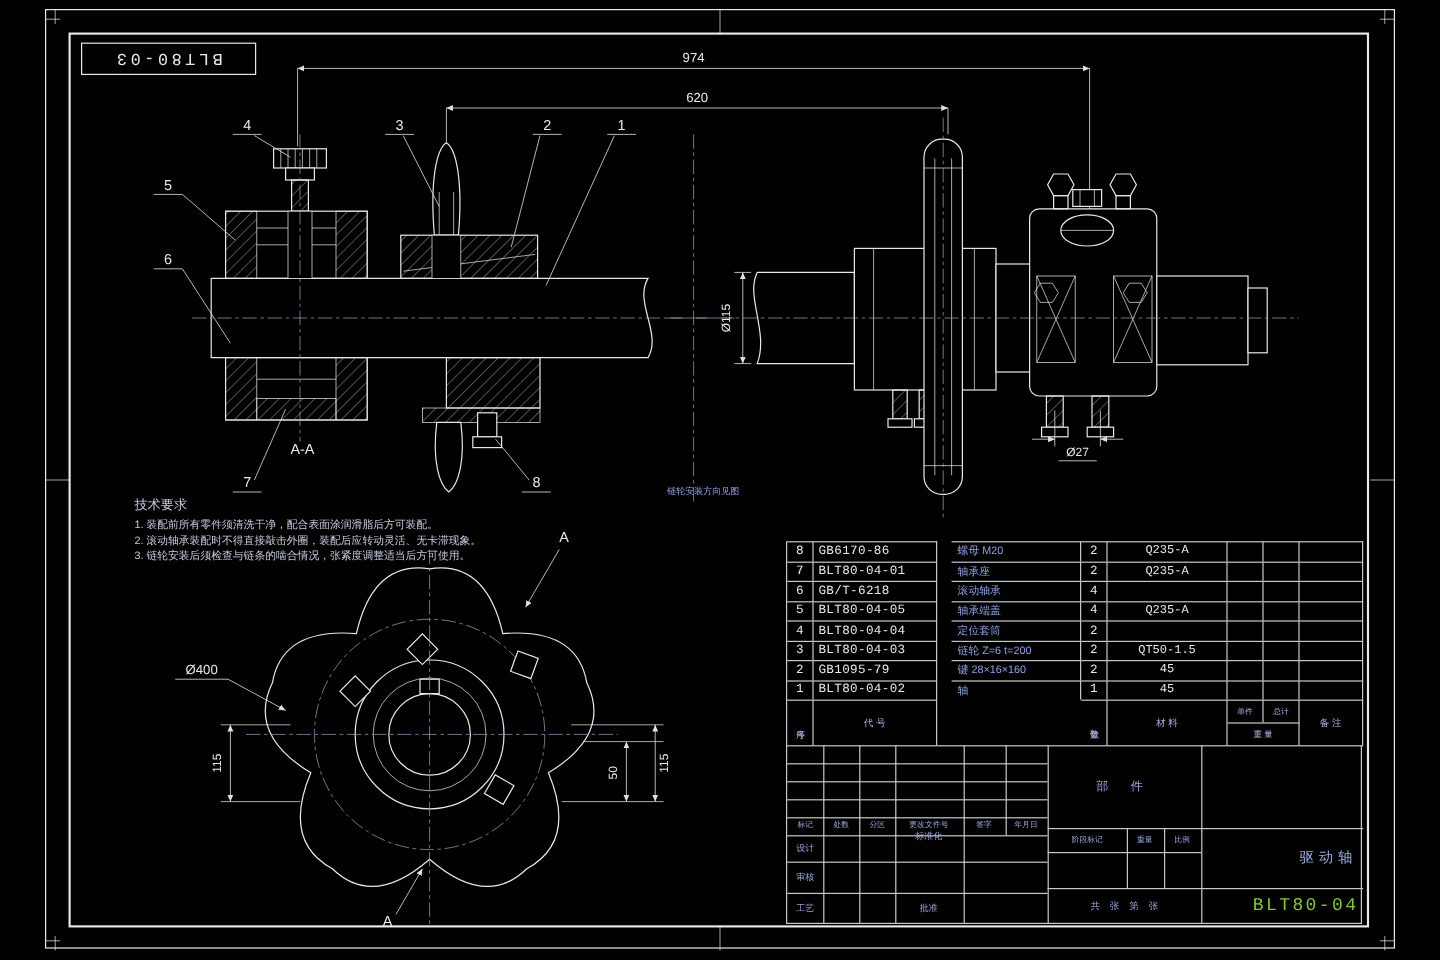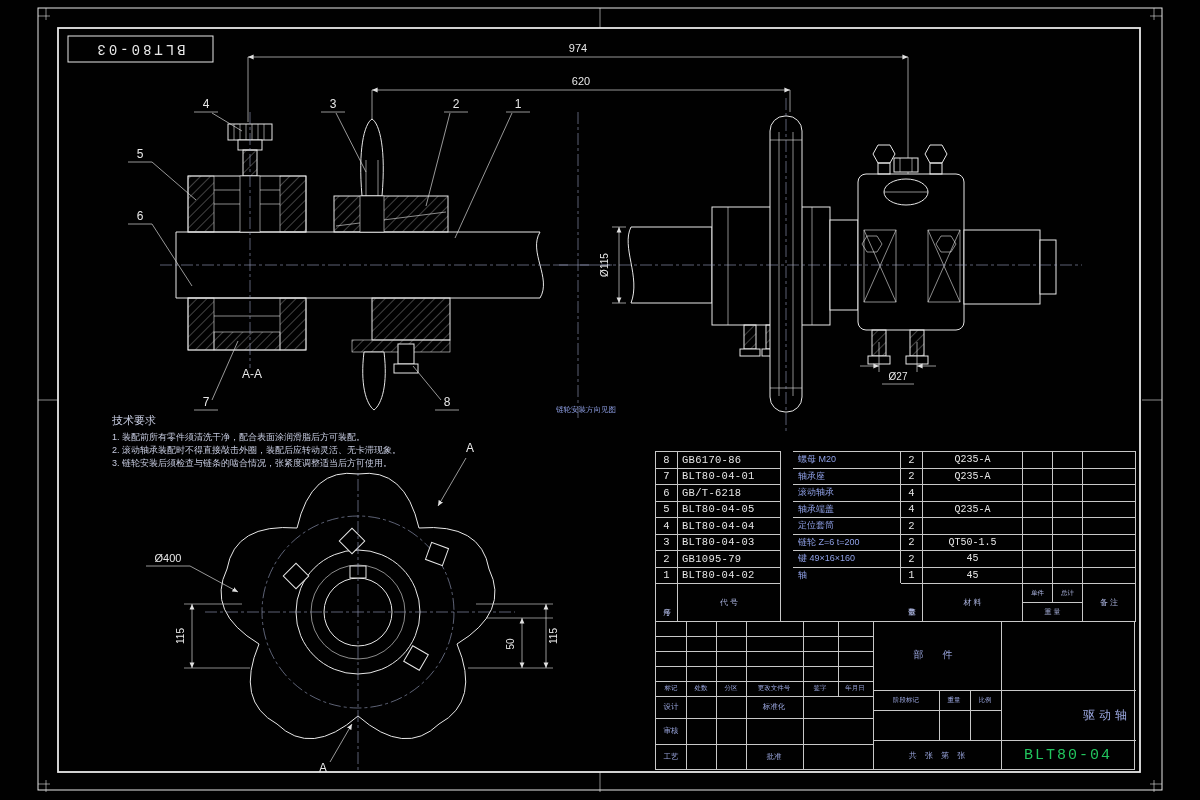--- a/index.html
+++ b/index.html
@@ -36,21 +36,21 @@
   .stacked{writing-mode:vertical-rl;font-size:7.5px;letter-spacing:1px;}
 
   
   #tblock{position:absolute;left:655px;top:621px;width:480px;height:149px;
           border:1px solid #c8c8c8;border-top:none;box-sizing:border-box;color:#9aa6de;}
   .vl{position:absolute;width:1px;background:#c8c8c8;}
   .hl{position:absolute;height:1px;background:#c8c8c8;}
   .tbt{position:absolute;transform:translate(-50%,-50%);white-space:nowrap;font-size:7.5px;}
   .tbt.tiny{font-size:6.5px;}
   .tbt.big{font-size:12px;letter-spacing:4px;margin-left:39px;}
-  .tbt.dno{font-size:15px;letter-spacing:2px;color:#22c55e;font-family:"Liberation Mono",monospace;}
+  .tbt.dno{font-size:15px;letter-spacing:2px;color:#84cc16;font-family:"Liberation Mono",monospace;margin-left:20px;}
   .tbt.typ{font-size:10px;letter-spacing:8px;}
   .tbt.sheet{font-size:8px;word-spacing:6px;}
 </style>
 </head>
 <body>
 
 <div id="canvas">
 
 <svg width="1200" height="800" viewBox="0 0 1200 800">
   <defs>
@@ -301,21 +301,21 @@
     <span class="cell c-name">链轮 Z=6 t=200</span>
     <span class="cell c-qty">2</span>
     <span class="cell c-mat">QT50-1.5</span>
     <span class="cell c-u"></span>
     <span class="cell c-t"></span>
     <span class="cell c-rem"></span>
   </div>
   <div class="bom-row">
     <span class="cell c-no">2</span>
     <span class="cell c-code">GB1095-79</span>
-    <span class="cell c-name">键 49×16×160</span>
+    <span class="cell c-name">键 28×16×160</span>
     <span class="cell c-qty">2</span>
     <span class="cell c-mat">45</span>
     <span class="cell c-u"></span>
     <span class="cell c-t"></span>
     <span class="cell c-rem"></span>
   </div>
   <div class="bom-row">
     <span class="cell c-no">1</span>
     <span class="cell c-code">BLT80-04-02</span>
     <span class="cell c-name">轴</span>
@@ -363,21 +363,21 @@
   <div class="hl" style="top:119px;left:345px;width:135px"></div>
 
   <span class="tbt tiny" style="left:15px;top:67px">标记</span>
   <span class="tbt tiny" style="left:45px;top:67px">处数</span>
   <span class="tbt tiny" style="left:75px;top:67px">分区</span>
   <span class="tbt tiny" style="left:118px;top:67px">更改文件号</span>
   <span class="tbt tiny" style="left:164px;top:67px">签字</span>
   <span class="tbt tiny" style="left:199px;top:67px">年月日</span>
 
   <span class="tbt" style="left:15px;top:86px">设计</span>
-  <span class="tbt" style="left:118px;top:86px">标准化</span>
+  <span class="tbt" style="left:118px;top:76px">标准化</span>
   <span class="tbt" style="left:15px;top:110px">审核</span>
   <span class="tbt" style="left:15px;top:136px">工艺</span>
   <span class="tbt" style="left:118px;top:136px">批准</span>
 
   <span class="tbt typ" style="left:281px;top:34px">部 件</span>
   <span class="tbt tiny" style="left:250px;top:79px">阶段标记</span>
   <span class="tbt tiny" style="left:298px;top:79px">重量</span>
   <span class="tbt tiny" style="left:329px;top:79px">比例</span>
   <span class="tbt sheet" style="left:281px;top:134px">共 张 第 张</span>
 

